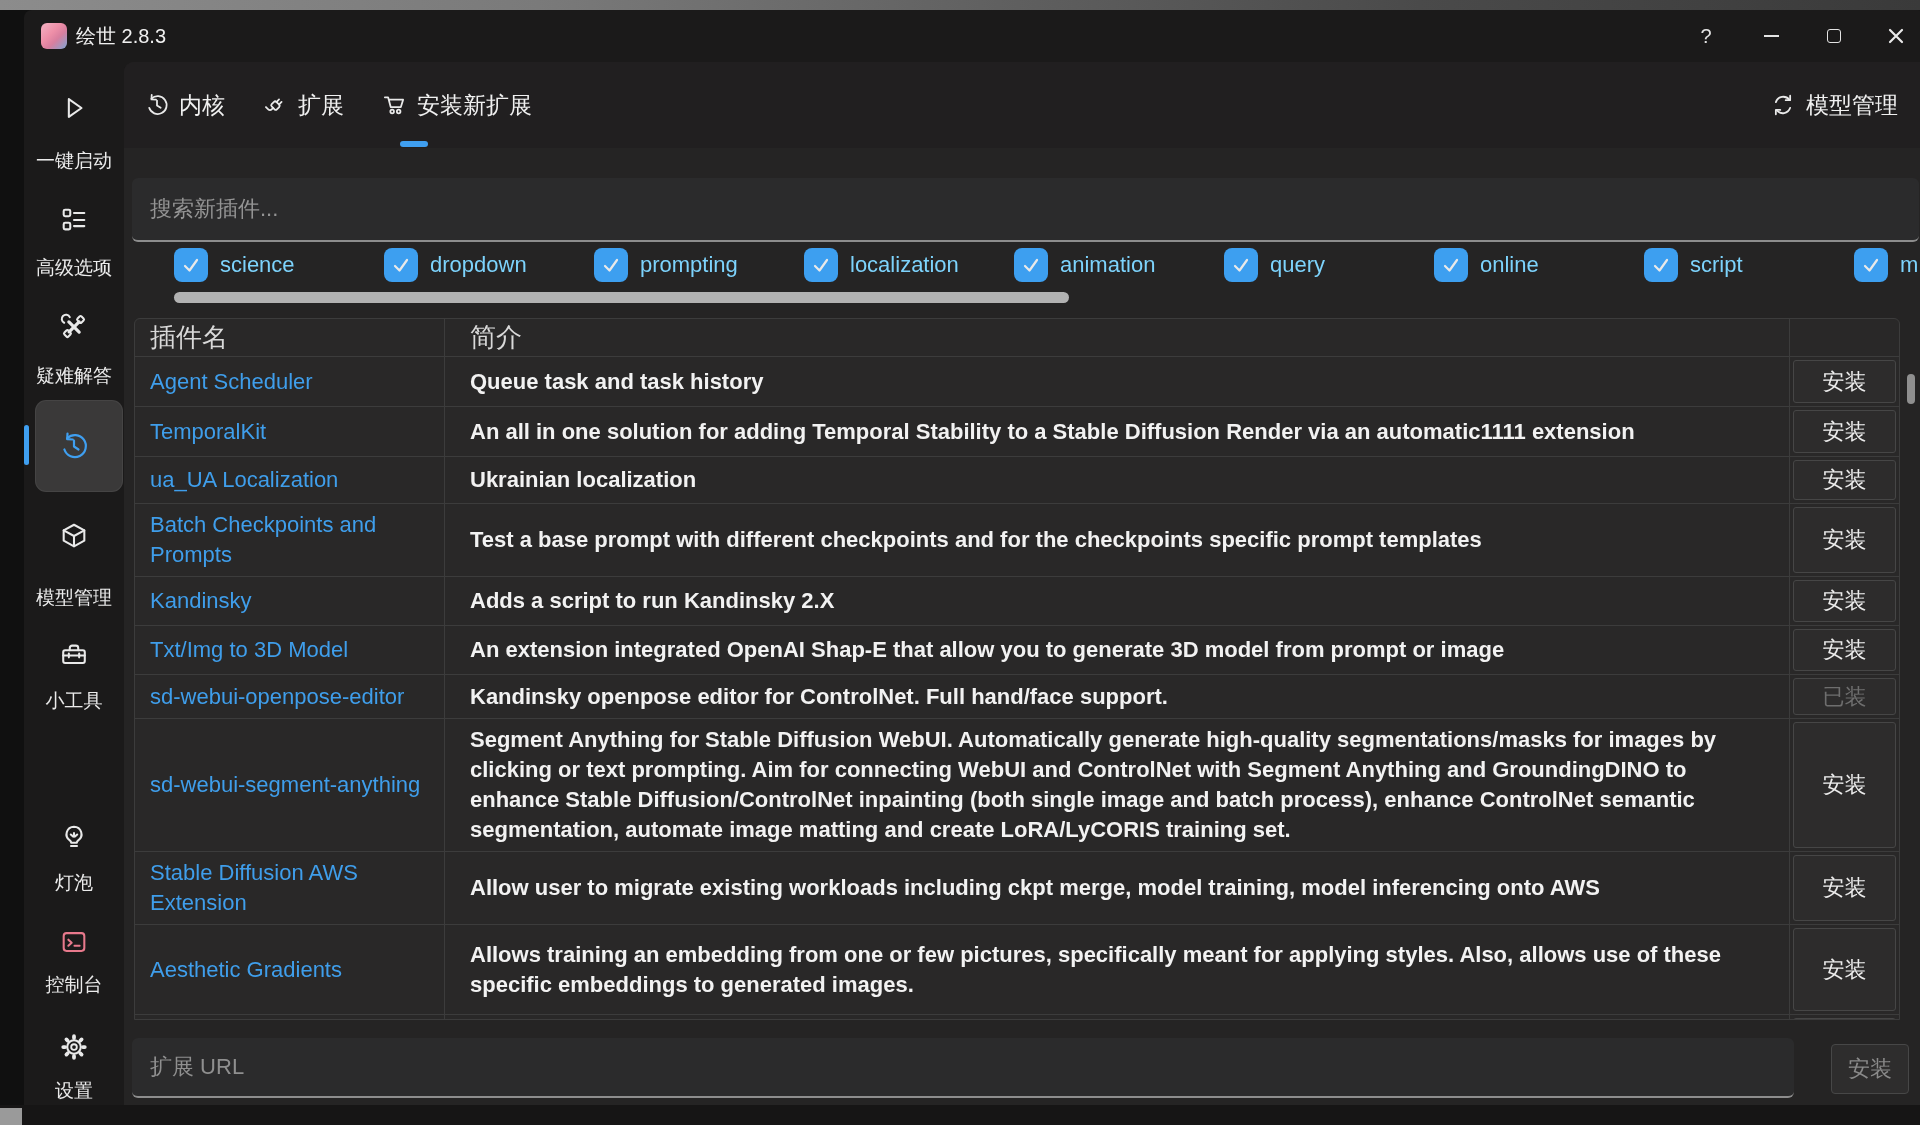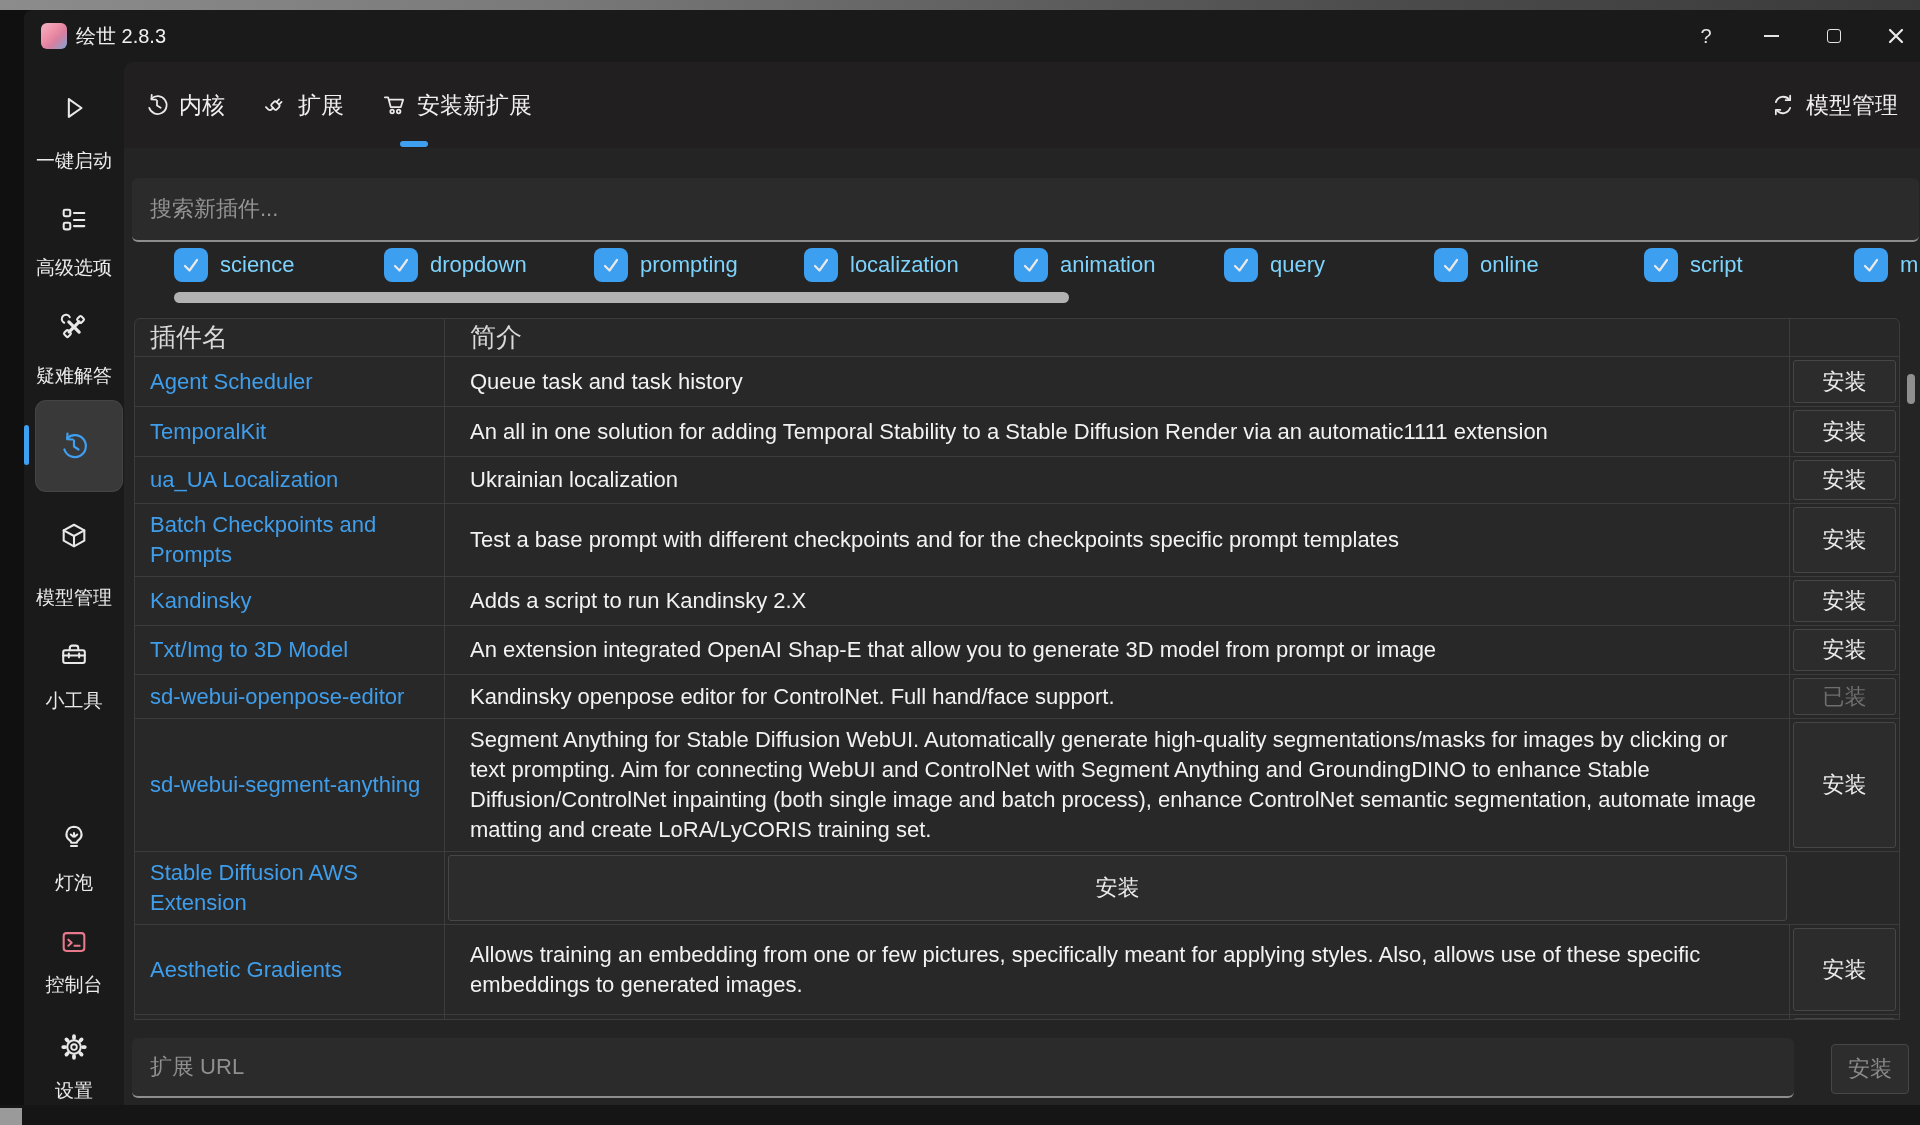--- a/index.html
+++ b/index.html
@@ -70,21 +70,21 @@
     background:#292828; border:1px solid #3c3c3c; border-radius:6px 6px 0 0; overflow:hidden; }
   .thead, .trow { display:grid; grid-template-columns:310px 1345px 1fr; }
   .thead { height:37px; }
   .th { font-size:26px; color:#d9d9d9; display:flex; align-items:center; border-right:1px solid #3c3c3c; }
   .th:last-child { border-right:none; }
   .th-name { padding-left:15px; } .th-desc { padding-left:25px; }
   .trow { border-top:1px solid #3c3c3c; }
   .cname { padding:6px 12px 6px 15px; color:#3f9eeb; font-size:22px; line-height:30px;
     border-right:1px solid #3c3c3c; display:flex; align-items:center; word-break:break-word; }
   .cdesc { padding:6px 20px 6px 25px; color:#f2f2f2; font-size:22px; line-height:30px;
-    border-right:1px solid #3c3c3c; display:flex; align-items:center; }
+    border-right:1px solid #3c3c3c; display:flex; align-items:center;font-weight:bold; }
   .cbtn { display:flex; padding:2px; }
   .btn { flex:1; margin:1px; display:flex; align-items:center; justify-content:center;
     font-size:22px; color:#ececec; background:#2d2c2c; border:1px solid #464646; border-radius:3px; }
   .btn.installed { color:#6e6e6e; }
   .rh50{min-height:50px;} .rh47{min-height:47px;} .rh68{min-height:68px;} .rh49{min-height:49px;}
   .rh44{min-height:44px;} .rh131{min-height:131px;} .rh67{min-height:67px;} .rh90{min-height:90px;}
   .rh60{min-height:60px;}
   .vscroll { position:absolute; left:1783px; top:312px; width:8px; height:30px;
     border-radius:4px; background:#8f8f8f; }
 
@@ -385,20 +385,21 @@
       </div>
       <div class="trow rh131">
         <div class="cname">sd-webui-segment-anything</div>
         <div class="cdesc">Segment Anything for Stable Diffusion WebUI. Automatically generate high-quality segmentations/masks for images by clicking or text prompting. Aim for connecting WebUI and ControlNet with Segment Anything and GroundingDINO to enhance Stable Diffusion/ControlNet inpainting (both single image and batch process), enhance ControlNet semantic segmentation, automate image matting and create LoRA/LyCORIS training set.</div>
         <div class="cbtn">
             <div class="btn">安装</div>
           </div>
       </div>
       <div class="trow rh67">
         <div class="cname">Stable Diffusion AWS Extension</div>
+        <div class="cdesc">Allow user to migrate existing workloads including ckpt merge, model training, model inferencing onto AWS</div>
         <div class="cbtn">
             <div class="btn">安装</div>
           </div>
       </div>
       <div class="trow rh90">
         <div class="cname">Aesthetic Gradients</div>
         <div class="cdesc">Allows training an embedding from one or few pictures, specifically meant for applying styles. Also, allows use of these specific embeddings to generated images.</div>
         <div class="cbtn">
             <div class="btn">安装</div>
           </div>

